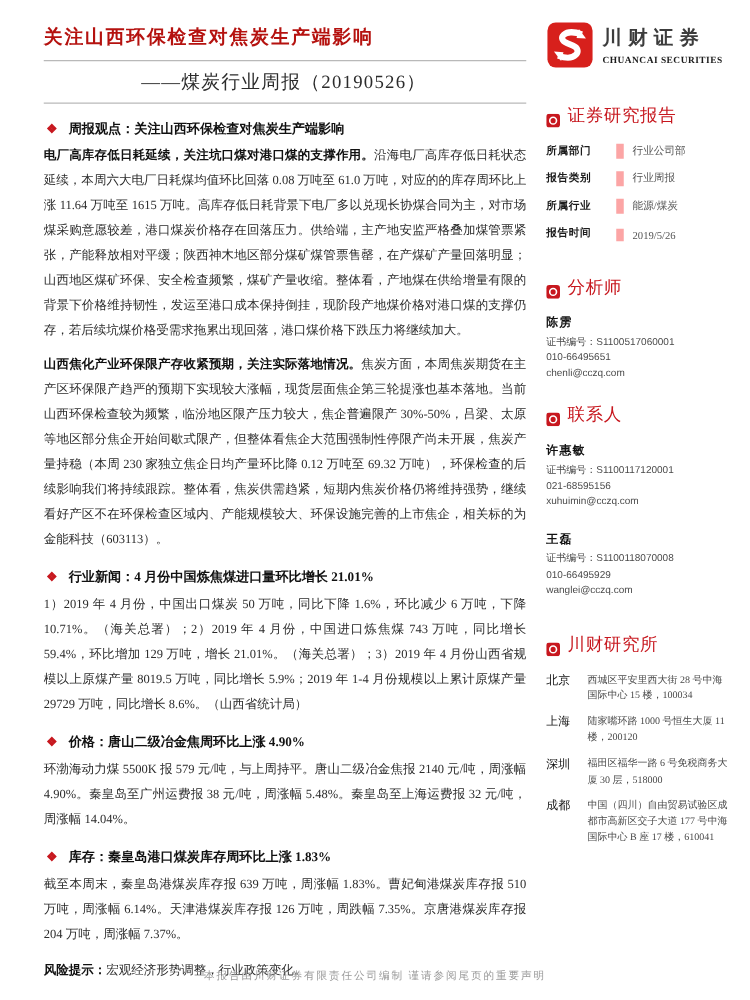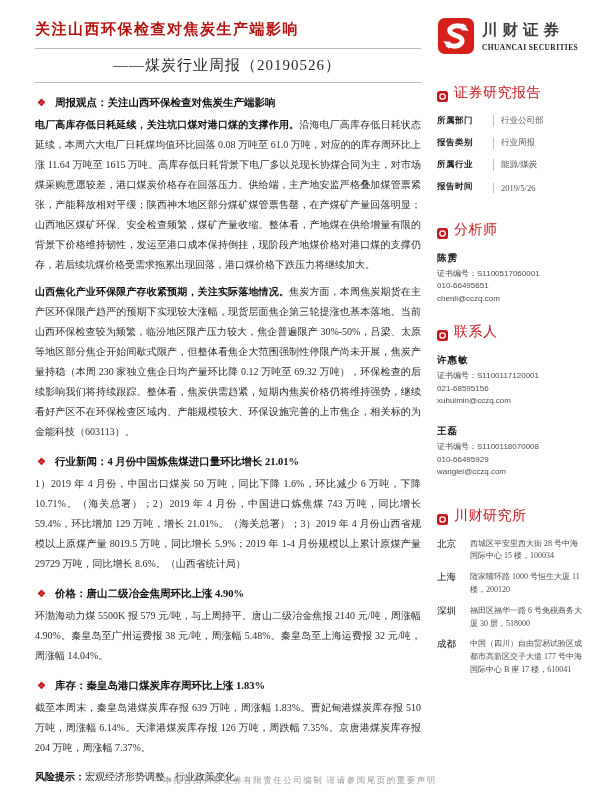--- a/index.html
+++ b/index.html
@@ -25,21 +25,21 @@
   .lead { font-weight:bold; color:#111; }
   .risk { margin-top:9px; }
 
   
   .sidebar { position:absolute; left:437px; top:84px; width:148px; }
   .sb-heading { display:flex; align-items:flex-end; gap:6px; color:#c7171e; font-weight:normal;
                 font-size:14px; letter-spacing:0.5px; margin-bottom:13px; }
   .sb-icon { flex:0 0 auto; display:inline-flex; }
   .meta-row { display:flex; align-items:flex-end; margin-bottom:10px; }
   .m-label { width:56px; font-weight:bold; font-size:8.5px; color:#1c1c1c; letter-spacing:0.5px; }
-  .m-value { border-left:1px solid #fca5a5; padding-left:7px; font-size:8.5px; color:#555; }
+  .m-value { border-left:6px solid #fca5a5; padding-left:7px; font-size:8.5px; color:#555; }
   .sb-gap-lg { margin-top:28px; }
   .sb-gap-md { margin-top:18px; }
   .person { margin-bottom:15px; }
   .p-name { font-weight:bold; font-size:9.5px; color:#111; margin-bottom:3px; letter-spacing:1px; }
   .p-line { font-size:8px; color:#4a4a4a; line-height:1.55; font-family:"Liberation Sans", sans-serif; }
   .office { display:flex; gap:7px; margin-bottom:8px; }
   .o-city { flex:0 0 26px; font-weight:normal; font-size:9.5px; color:#111; }
   .o-addr { flex:1; font-size:8px; color:#4a4a4a; line-height:1.6; }
 
   

